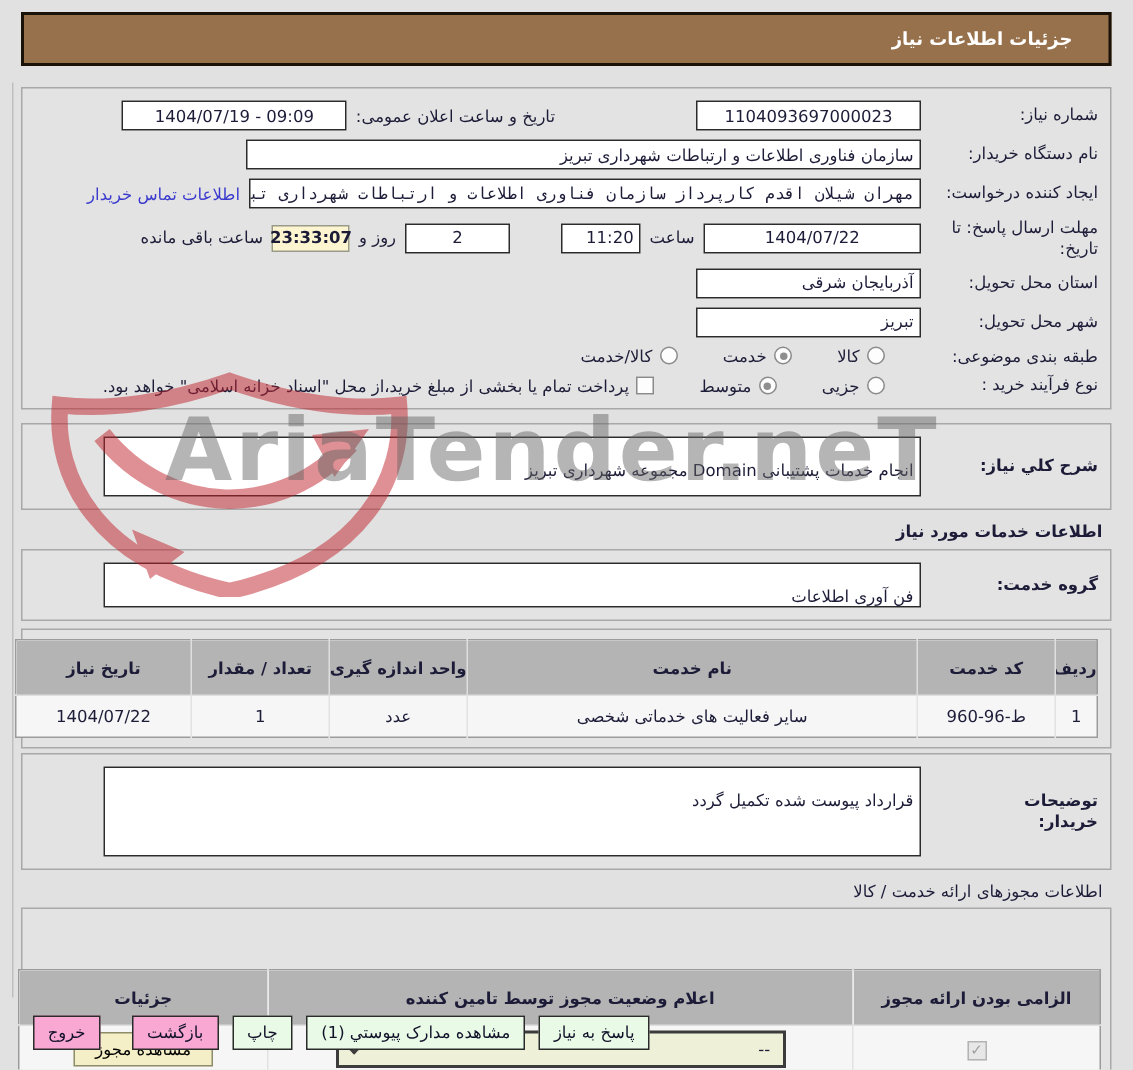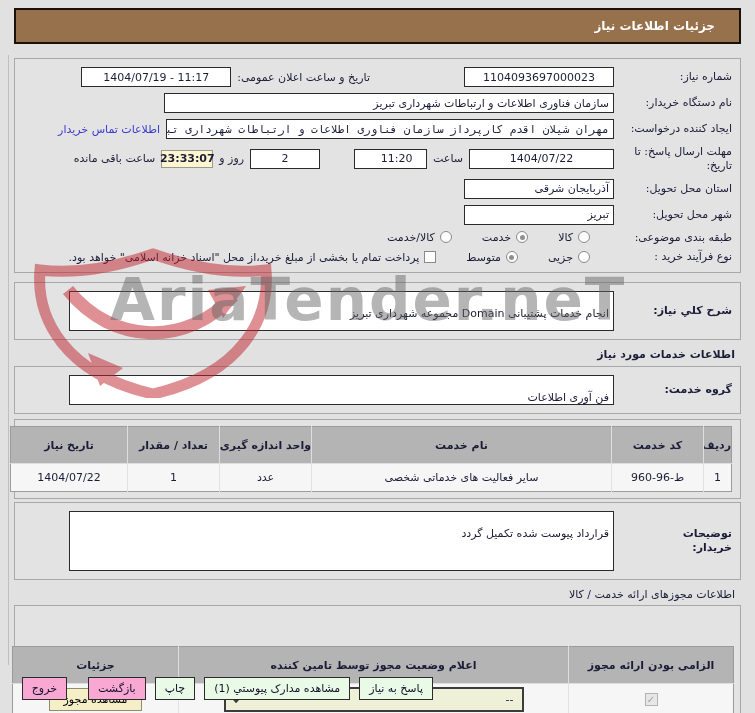--- a/index.html
+++ b/index.html
@@ -52,21 +52,21 @@
     border: 1px solid #2b2b2b;
     height: 20px;
     display: flex; align-items: center;
     padding: 0 4px;
     overflow: hidden; white-space: nowrap;
   }
   .tbx.center { justify-content: center; }
   .ltr { direction: ltr; unicode-bidi: embed; }
 
   .w150 { width: 150px; } .w145 { width: 145px; }
-  .w75 { width: 73px; padding-left: 16px; }  .w70 { width: 70px; }  .w450 { width: 450px; }
+  .w75 { width: 53px; padding-left: 16px; }  .w70 { width: 70px; }  .w450 { width: 450px; }
   .w390 { width: 448px; font-family: Liberation Mono, monospace; }
 
   .gap90 { margin-right: 88px; }
   .gap30 { margin-right: 28px; }
 
   .hl-time {
     background: #fdf5cf;
     border: 1px solid #9a9a8a;
     width: 52px; height: 18px;
     display: flex; align-items: center; justify-content: center;
@@ -178,21 +178,21 @@
 <div class="title-bar">
   <span>جزئیات اطلاعات نیاز</span>
 </div>
 
 <div class="gbox box-main">
 
   <div class="row">
     <span class="lbl">شماره نیاز:</span>
     <div class="tbx center w150 ltr">1104093697000023</div>
     <span class="gap90">تاریخ و ساعت اعلان عمومی:</span>
-    <div class="tbx center w150 ltr">1404/07/19 - 11:17</div>
+    <div class="tbx center w150 ltr">1404/07/19 - 09:09</div>
   </div>
 
   <div class="row">
     <span class="lbl">نام دستگاه خریدار:</span>
     <div class="tbx w450">سازمان فناوری اطلاعات و ارتباطات شهرداری تبریز</div>
   </div>
 
   <div class="row">
     <span class="lbl">ایجاد کننده درخواست:</span>
     <div class="tbx w390">مهران شیلان اقدم کارپرداز سازمان فناوری اطلاعات و ارتباطات شهرداری تبریز</div>

